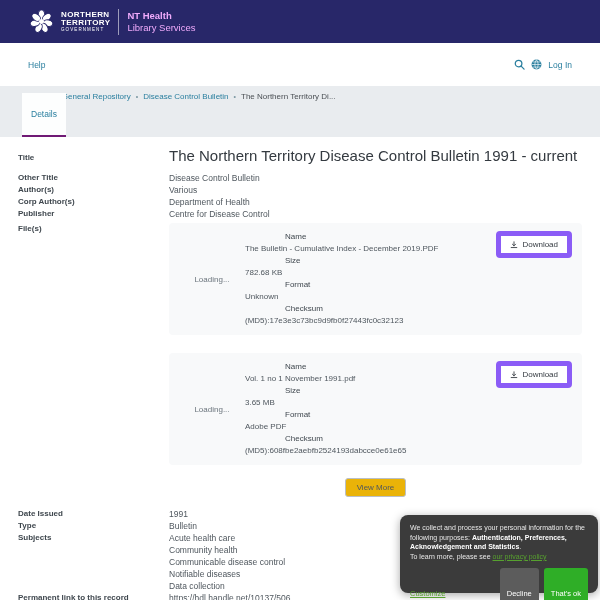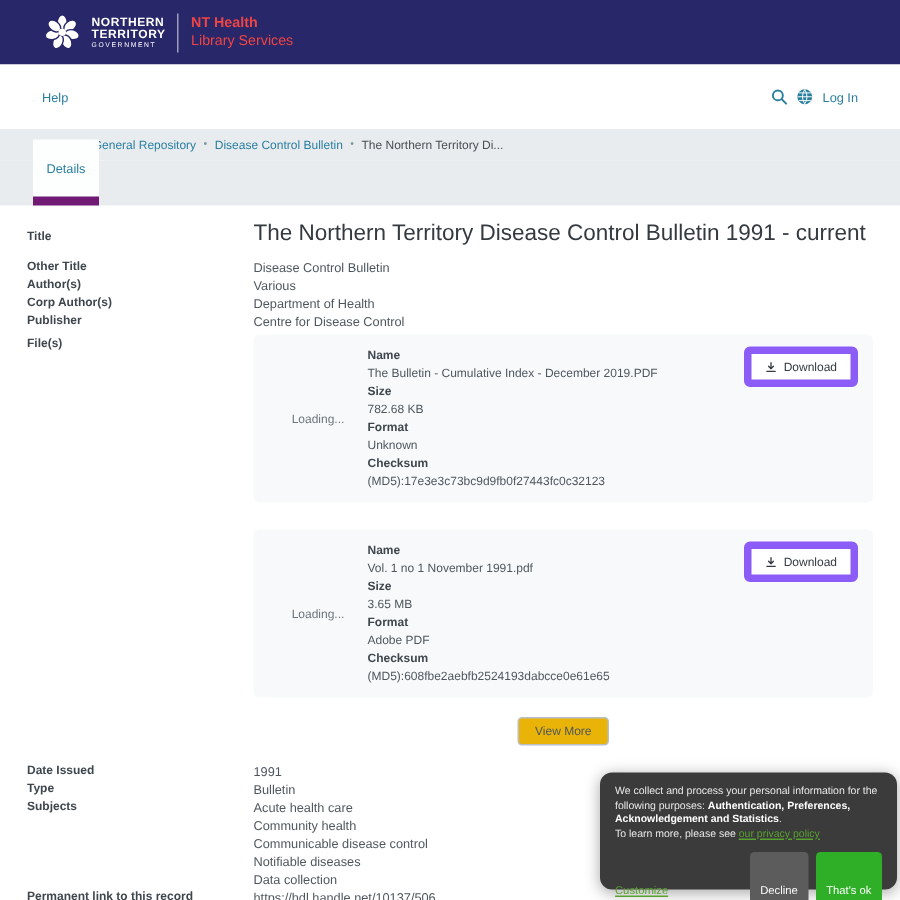--- a/index.html
+++ b/index.html
@@ -8,60 +8,60 @@
 
   
   .masthead{position:absolute;top:0;left:0;width:600px;height:43px;background:#282769;
             display:flex;align-items:center;padding-left:28px;box-sizing:border-box;}
   .logo{display:flex;align-items:center;gap:6px;}
   .logo-flower{width:27px;height:27px;flex:0 0 auto;}
   .org-text{color:#fff;line-height:1;}
   .org-l1,.org-l2{font-size:8px;font-weight:bold;letter-spacing:.4px;}
   .org-l3{font-size:4.5px;letter-spacing:1.1px;margin-top:1px;}
   .logo-divider{width:1px;height:26px;background:rgba(255,255,255,.55);margin:0 8px;}
-  .site-text{color:#ef4444;line-height:1.25;}
+  .site-text{color:#f0abfc;line-height:1.25;}
   .site-l1{font-size:9.5px;font-weight:bold;}
   .site-l2{font-size:9.5px;font-weight:normal;}
 
   
   .navrow{position:absolute;top:43px;left:0;width:600px;height:43px;background:#fff;
           display:flex;align-items:center;box-sizing:border-box;padding:0 28px;}
   .help-link{color:#2a7f9f;font-size:8.5px;cursor:pointer;}
   .nav-right{margin-left:auto;display:flex;align-items:center;gap:6px;}
   .login-link{color:#2a7f9f;font-size:8.5px;cursor:pointer;}
   .nav-icon{display:inline-flex;cursor:pointer;}
 
   
   .crumbbar{position:absolute;top:86px;left:0;width:600px;height:21px;background:#e9ecef;
             display:flex;align-items:center;box-sizing:border-box;padding:0 28px;font-size:8px;}
   .crumb-link{color:#2a7f9f;cursor:pointer;}
   .crumb-sep{color:#7d98a3;margin:0 5px;font-size:7px;}
   .crumb-current{color:#4a4f54;}
   .tabstrip{position:absolute;top:107px;left:0;width:600px;height:30px;background:#e9ecef;
             display:flex;align-items:flex-end;box-sizing:border-box;padding-left:22px;}
   .tab-active{background:#fdfefe;height:44px;min-width:35px;display:flex;align-items:center;justify-content:center;
-              padding:0 9px;font-size:8.5px;color:#2a7f9f;border-bottom:6px solid #701a75;box-sizing:border-box;cursor:pointer;}
+              padding:0 9px;font-size:8.5px;color:#2a7f9f;border-bottom:2px solid #701a75;box-sizing:border-box;cursor:pointer;}
 
   
   .main{position:absolute;top:137px;left:0;width:600px;}
   .row{display:grid;grid-template-columns:151px 1fr;box-sizing:border-box;padding-left:18px;padding-right:18px;}
   .lbl{font-size:8px;font-weight:bold;color:#3f474e;line-height:12px;}
   .val{font-size:8.5px;color:#4f575e;line-height:12px;}
   .title-row{margin-top:10px;margin-bottom:7px;}
   .title-row .lbl{padding-top:5px;}
   .title-val{font-size:15px;color:#343a40;font-weight:500;line-height:18px;}
 
   
   .cards{display:flex;flex-direction:column;}
   .file-card{background:#f8f9fa;border-radius:4px;padding:8px 10px;display:flex;min-height:95px;}
   .file-card + .file-card{margin-top:18px;}
   .loading-cell{width:66px;flex:0 0 auto;display:flex;align-items:center;justify-content:center;
                 font-size:8px;color:#6c757d;}
   .file-fields{flex:1;}
-  .f-lbl{font-size:8px;font-weight:bold;color:#3f474e;line-height:12px;}
+  .f-lbl{font-size:8px;font-weight:normal;color:#3f474e;line-height:12px;margin-left:40px;}
   .f-val{font-size:8px;color:#4f575e;line-height:12px;}
   .dl-cell{flex:0 0 auto;padding-left:8px;}
   .dl-btn{display:inline-flex;align-items:center;gap:4px;background:#fff;border:5px solid #8b5cf6;
           border-radius:4px;padding:4px 9px;font-size:8px;color:#343a40;cursor:pointer;}
   .viewmore-wrap{display:flex;justify-content:center;margin-top:13px;}
   .viewmore-btn{background:#eab308;border:1px solid #b9bfc6;border-radius:3px;padding:4px 11px;
                 font-size:8px;color:#4f575e;cursor:pointer;}
 
   .bottom-rows{margin-top:11px;}
   .subjects .val div{line-height:12px;}

